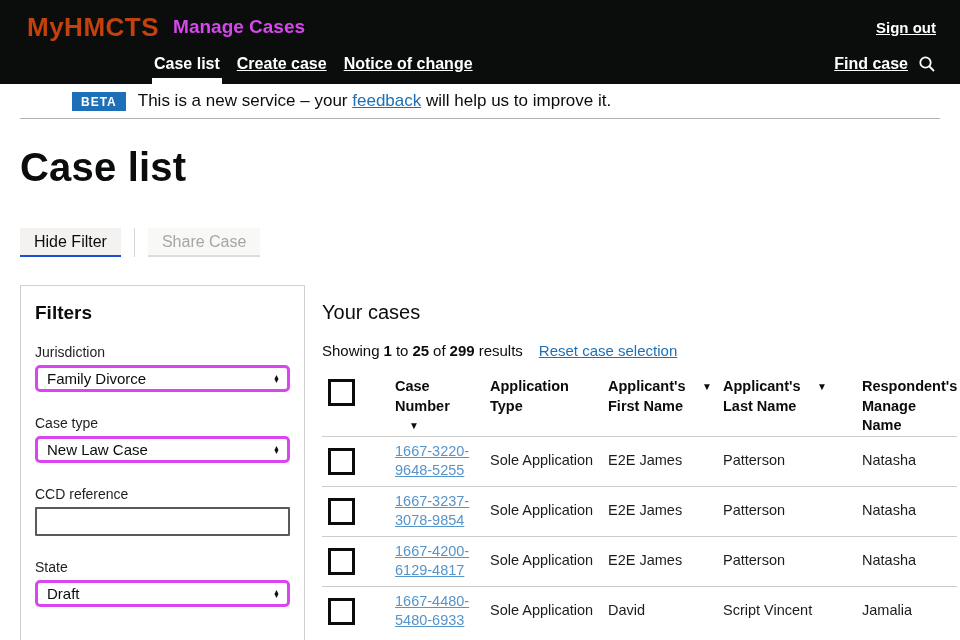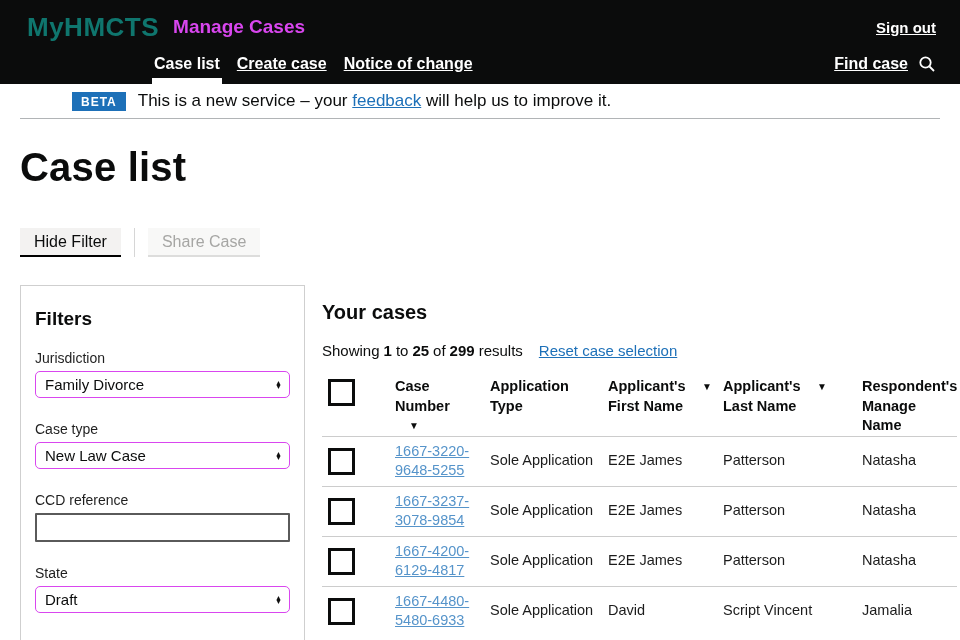--- a/index.html
+++ b/index.html
@@ -2,21 +2,21 @@
 <html><head>
 <meta charset="utf-8">
 <style>
   * { box-sizing: border-box; margin: 0; padding: 0; }
   html, body { width: 960px; height: 640px; overflow: hidden; background: #fff;
     font-family: "Liberation Sans", sans-serif; color: #0b0c0c; }
 
   
   .topbar { background: #0b0c0c; width: 100%; height: 84px; }
   .topbar-row1 { display: flex; align-items: center; padding: 10px 24px 0 27px; height: 44px; }
-  .brand { color: #0f766e; font-weight: bold; font-size: 26px; letter-spacing: 0.5px; cursor: pointer; }
+  .brand { color: #c2410c; font-weight: bold; font-size: 26px; letter-spacing: 0.5px; cursor: pointer; }
   .app-title { color: #d946ef; font-weight: bold; font-size: 19px; margin-left: 14px; }
   .signout { margin-left: auto; color: #fff; font-size: 15px; font-weight: bold; text-decoration: underline; cursor: pointer; }
   .topbar-row2 { display: flex; align-items: center; height: 40px; padding: 0 24px 0 154px; }
   .nav-item { color: #fff; font-size: 16px; font-weight: bold; margin-right: 17px;
     height: 100%; display: flex; align-items: center; position: relative; cursor: pointer; }
   .nav-item.link { text-decoration: underline; }
   .nav-item.active::after { content: ""; position: absolute; left: -2px; right: -2px; bottom: 0;
     height: 6px; background: #fff; }
   .nav-spacer { flex: 1; }
   .nav-item.find { margin-right: 10px; }
@@ -30,43 +30,43 @@
   .inline-link { color: #1d70b8; text-decoration: underline; cursor: pointer; }
   .rule { border: none; border-top: 1px solid #b1b4b6; margin: 0 20px; }
 
   .container { padding: 0 6px 0 20px; }
   h1.page-title { font-size: 40px; font-weight: bold; margin-top: 26px; letter-spacing: 0.2px; }
 
   
   .toolbar { display: flex; align-items: stretch; margin-top: 38px; }
   .btn { font-family: "Liberation Sans", sans-serif; font-size: 16px; padding: 5px 14px 4px;
     border: none; cursor: pointer; }
-  .btn.secondary { background: #f3f2f1; color: #0b0c0c; border-bottom: 2px solid #000000; }
+  .btn.secondary { background: #f3f2f1; color: #0b0c0c; border-bottom: 2px solid #1d4ed8; }
   .btn.disabled { background: #f8f8f7; color: #a6a6a4; border-bottom: 2px solid #dddddc; cursor: default; }
   .vdiv { width: 1px; background: #d6d6d6; margin: 0 13px; }
 
   
   .content { display: flex; margin-top: 28px; align-items: flex-start; }
 
   .filter-card { width: 285px; min-width: 285px; border: 1px solid #cfcfcf; background: #fff;
     padding: 16px 14px 30px; min-height: 380px; }
-  .filter-card h2 { font-size: 19px; font-weight: bold; margin-bottom: 20px; margin-top: 6px; }
+  .filter-card h2 { font-size: 19px; font-weight: bold; margin-bottom: 20px; }
   .field { margin-bottom: 23px; }
   .field label { display: block; font-size: 14px; color: #1f1f1f; margin-bottom: 5px; }
-  .select { height: 27px; border: 1px solid #d946ef; border-radius: 5px; display: flex;
+  .select { height: 27px; border: 3px solid #d946ef; border-radius: 5px; display: flex;
     align-items: center; padding: 0 7px 0 9px; cursor: pointer; background: #fff; }
   .select-value { font-size: 15px; flex: 1; }
   .spinner { display: flex; flex-direction: column; align-items: center; line-height: 0.55;
     font-size: 7px; color: #111; padding-top: 1px; }
   .text-input { width: 100%; height: 29px; border: 2px solid #5a5a5a; border-radius: 1px;
     font-size: 15px; padding: 0 6px; font-family: "Liberation Sans", sans-serif; }
 
   
   .results { flex: 1; padding-top: 16px; margin-left: 17px; }
-  .results h2 { font-size: 20px; font-weight: bold; }
+  .results h2 { font-size: 20px; font-weight: normal; }
   .showing { margin-top: 18px; font-size: 15px; display: flex; align-items: center; }
   .showing b { font-weight: bold; }
   .showing .seg { margin-right: 4px; }
   .reset { color: #1d70b8; text-decoration: underline; margin-left: 12px; cursor: pointer; }
 
   .ctable { margin-top: 16px; width: 100%; }
   .t-row { display: grid; grid-template-columns: 68px 100px 118px 115px 139px 1fr;
     align-items: center; min-height: 50px; border-top: 1px solid #cccccc; }
   .t-head { border-top: none; align-items: start; min-height: 56px; padding-top: 2px; }
   .th { display: flex; align-items: flex-start; font-weight: bold; font-size: 14.5px; line-height: 1.35; }

